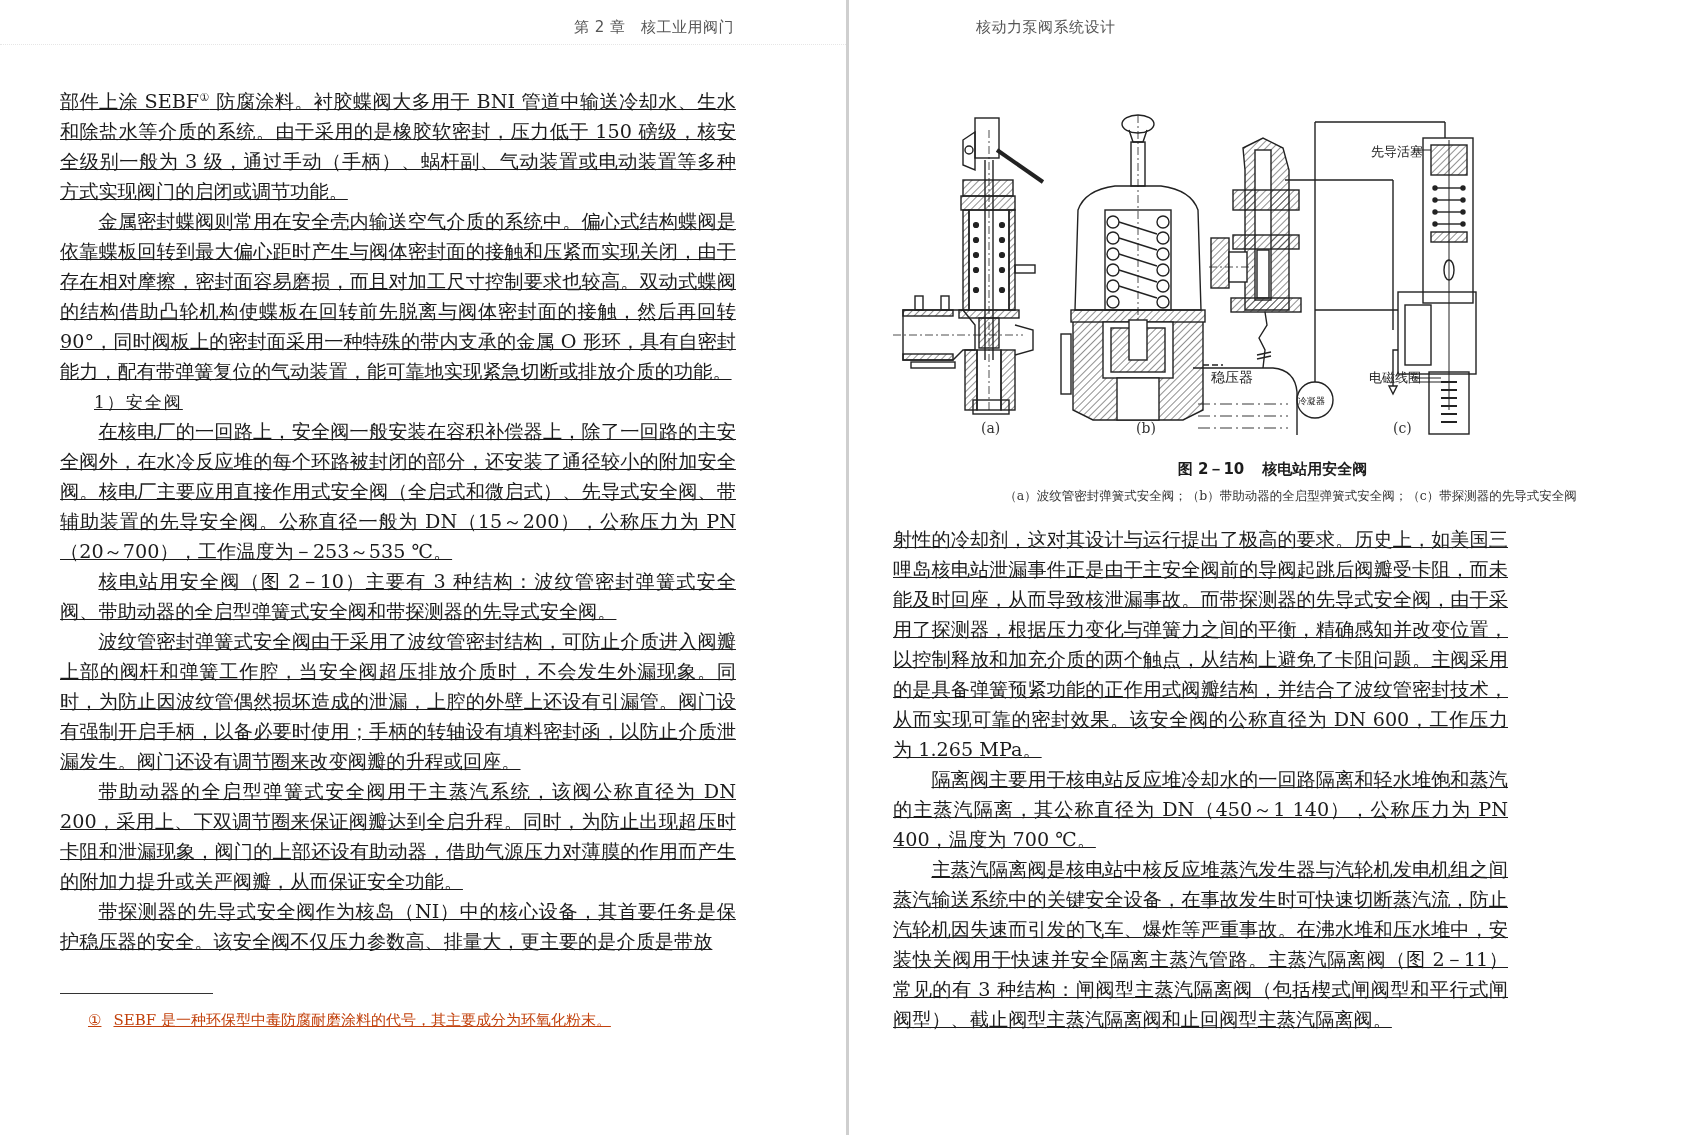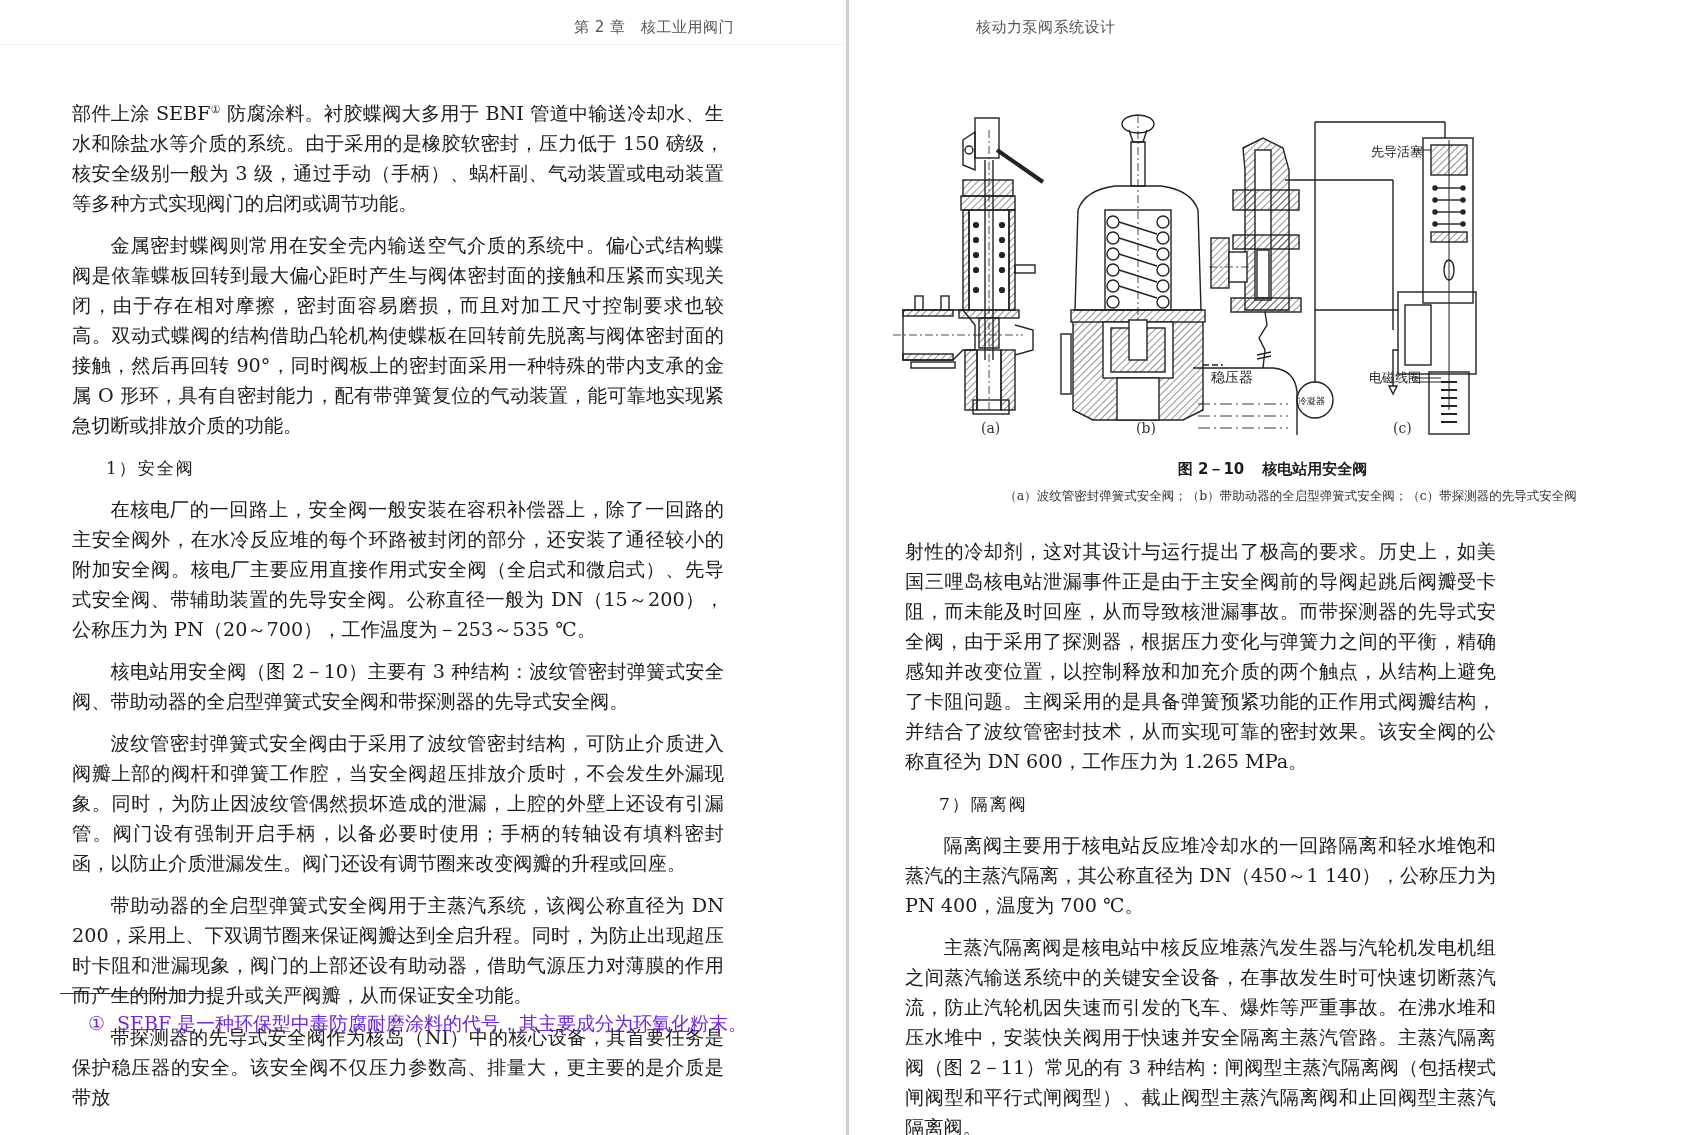--- a/index.html
+++ b/index.html
@@ -12,26 +12,26 @@
   .running-head { position: absolute; top: 18px; font-family: "DejaVu Sans", "Liberation Sans", sans-serif;
                   font-size: 15px; color: #555; letter-spacing: 0.5px; }
   .left .running-head { right: 112px; }
   .right .running-head { left: 127px; }
   .head-rule { position: absolute; top: 44px; left: 0; width: 846px; height: 1px;
                border-top: 1px dotted #e6e6e6; }
   .body-text { position: absolute; font-size: 19.2px; line-height: 30px; text-align: justify;
                text-justify: inter-character; }
   .left .body-text { left: 60px; top: 83px; width: 676px; }
   .right .body-text { left: 44px; top: 525px; width: 615px; }
-  .body-text p { margin: 12px; }
+  .body-text p { margin: 0; text-decoration: underline; }
   .body-text p.indent { text-indent: 2em; }
   .body-text p.heading { padding-left: 2em; letter-spacing: 2px; font-size: 17px; }
   sup.fn { font-size: 11px; vertical-align: 7px; }
   .footnote-rule { position: absolute; left: 60px; top: 993px; width: 153px; height: 1px; background: #333; }
-  .footnote { position: absolute; left: 88px; top: 1011px; font-size: 19px; color: #6d28d9; }
+  .footnote { position: absolute; left: 88px; top: 1011px; font-size: 15px; color: #c2410c; text-decoration: underline; }
   .footnote .mark { margin-right: 12px; }
   .figure { position: absolute; left: 44px; top: 110px; width: 620px; height: 330px; }
   .figure svg { width: 620px; height: 330px; }
   .fig-title { position: absolute; left: 0; width: 847px; top: 460px; text-align: center;
                font-family: "DejaVu Sans", "Liberation Sans", sans-serif; font-weight: bold; font-size: 15px; }
   .fig-title .num { margin-right: 18px; }
   .fig-caption { position: absolute; left: 18px; width: 847px; top: 488px; text-align: center;
                  font-size: 12.5px; color: #333; }
 </style>
 </head>
@@ -220,17 +220,16 @@
     </svg>
   </div>
 
   <div class="fig-title">
     <span class="num">图 2－10</span><span>核电站用安全阀</span>
   </div>
   <div class="fig-caption">（a）波纹管密封弹簧式安全阀；（b）带助动器的全启型弹簧式安全阀；（c）带探测器的先导式安全阀</div>
 
   <div class="body-text">
     <p>射性的冷却剂，这对其设计与运行提出了极高的要求。历史上，如美国三哩岛核电站泄漏事件正是由于主安全阀前的导阀起跳后阀瓣受卡阻，而未能及时回座，从而导致核泄漏事故。而带探测器的先导式安全阀，由于采用了探测器，根据压力变化与弹簧力之间的平衡，精确感知并改变位置，以控制释放和加充介质的两个触点，从结构上避免了卡阻问题。主阀采用的是具备弹簧预紧功能的正作用式阀瓣结构，并结合了波纹管密封技术，从而实现可靠的密封效果。该安全阀的公称直径为 DN 600，工作压力为 1.265 MPa。</p>
-    <p class="heading">7）隔离阀</p>
     <p class="indent">隔离阀主要用于核电站反应堆冷却水的一回路隔离和轻水堆饱和蒸汽的主蒸汽隔离，其公称直径为 DN（450～1 140），公称压力为 PN 400，温度为 700 ℃。</p>
     <p class="indent">主蒸汽隔离阀是核电站中核反应堆蒸汽发生器与汽轮机发电机组之间蒸汽输送系统中的关键安全设备，在事故发生时可快速切断蒸汽流，防止汽轮机因失速而引发的飞车、爆炸等严重事故。在沸水堆和压水堆中，安装快关阀用于快速并安全隔离主蒸汽管路。主蒸汽隔离阀（图 2－11）常见的有 3 种结构：闸阀型主蒸汽隔离阀（包括楔式闸阀型和平行式闸阀型）、截止阀型主蒸汽隔离阀和止回阀型主蒸汽隔离阀。</p>
   </div>
 </div>
 
 </body></html>

